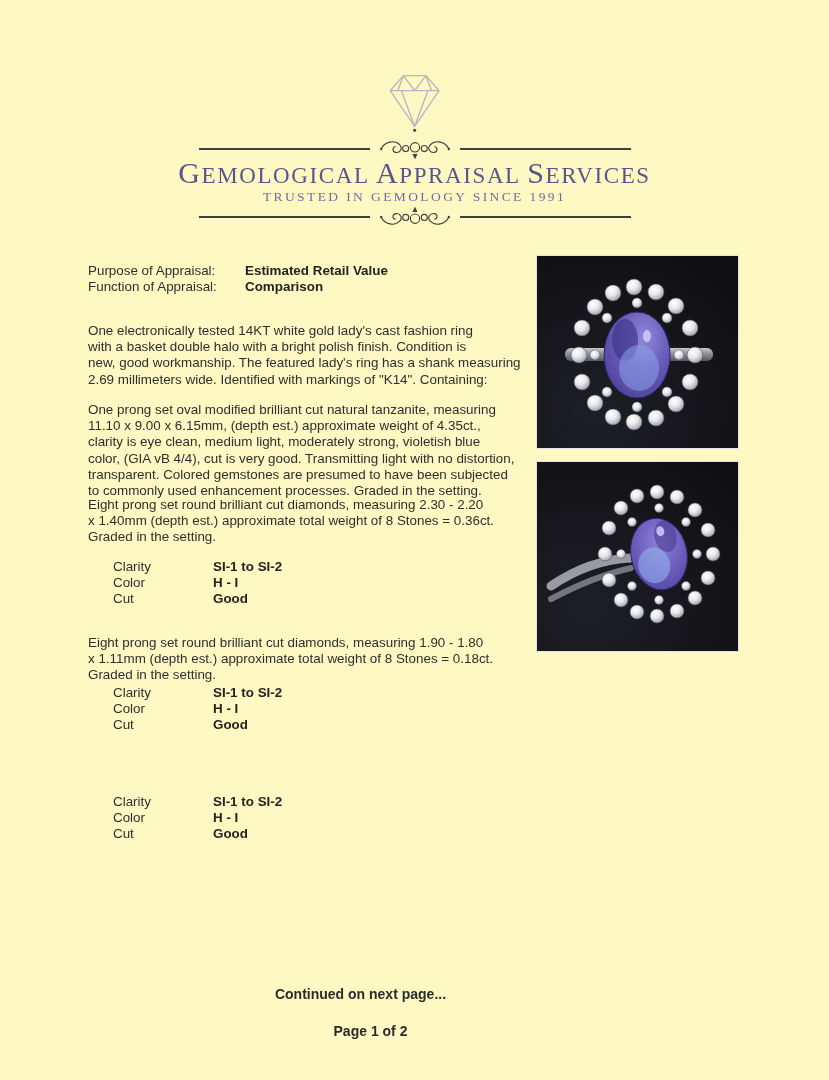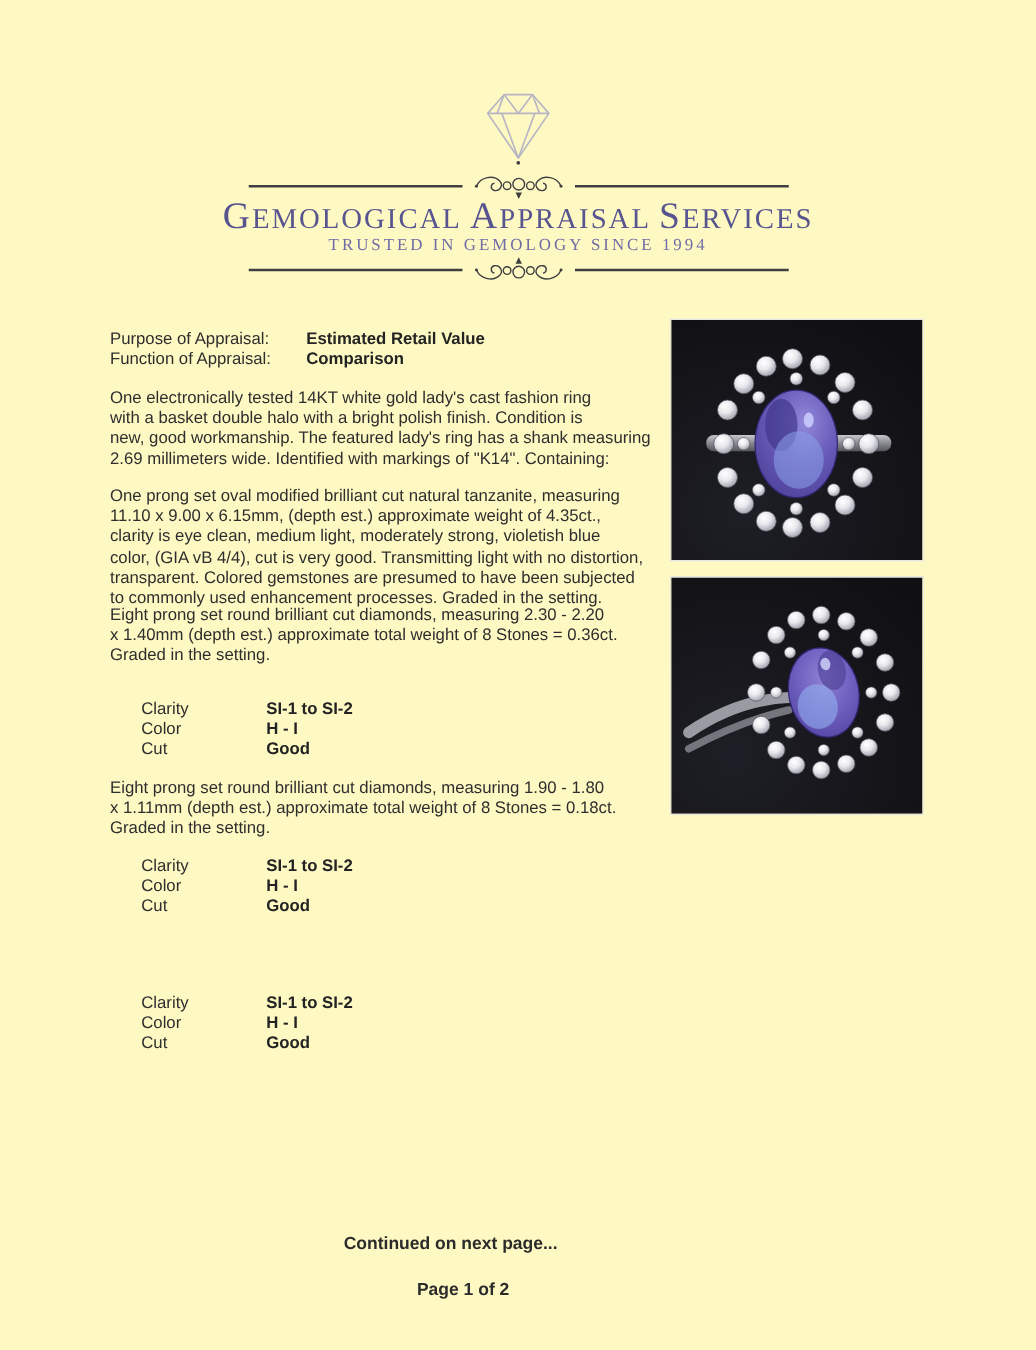--- a/index.html
+++ b/index.html
@@ -34,21 +34,21 @@
     font-family:"Liberation Serif", serif;
     font-size:13.5px; line-height:16px;
     letter-spacing:2.4px;
     color:#6f6ca6;
     margin:0 0 3px 0;
     white-space:nowrap;
   }
 
   
   .txt { font-size:13.4px; line-height:16.2px; color:#2e2e2e; }
-  .para { position:absolute; white-space:pre-line; width:470px; }
+  .para { position:absolute; white-space:pre-line; width:470px;margin-top:13px; }
   .para.wide { width:660px; }
 
   .meta { position:absolute; left:88px; top:263px; }
   .meta-row { display:flex; }
   .meta-label { width:157px; }
   .meta-value { font-weight:bold; color:#232323; }
 
   .grade-table { position:absolute; left:113px; }
   .grade-row { display:flex; line-height:15.8px; }
   .grade-label { width:100px; }
@@ -94,21 +94,21 @@
             <path d="M83,13 C79,4 67,2 61,8 C57,12 61,18 66,17 C70,16 70,11 66,10"></path>
           </g>
           <circle cx="3" cy="13" r="1.4" fill="#3f3f42"></circle>
           <circle cx="83" cy="13" r="1.4" fill="#3f3f42"></circle>
           <path d="M40,19 L46,19 L43,25 Z" fill="#3f3f42"></path>
         </svg>
         <div class="rule"></div>
       </div>
 
       <div class="logo-title"><span class="lead">G</span>EMOLOGICAL <span class="lead">A</span>PPRAISAL <span class="lead">S</span>ERVICES</div>
-      <div class="logo-tagline">TRUSTED IN GEMOLOGY SINCE 1994</div>
+      <div class="logo-tagline">TRUSTED IN GEMOLOGY SINCE 1991</div>
 
       <div class="rule-row">
         <div class="rule"></div>
         <svg class="flourish flip" viewBox="0 0 86 26">
           <g fill="none" stroke="#3f3f42" stroke-width="1.3">
             <circle cx="43" cy="11" r="5.5"></circle>
             <circle cx="32" cy="12.5" r="3.6"></circle>
             <circle cx="54" cy="12.5" r="3.6"></circle>
             <path d="M3,13 C7,4 19,2 25,8 C29,12 25,18 20,17 C16,16 16,11 20,10"></path>
             <path d="M83,13 C79,4 67,2 61,8 C57,12 61,18 66,17 C70,16 70,11 66,10"></path>

